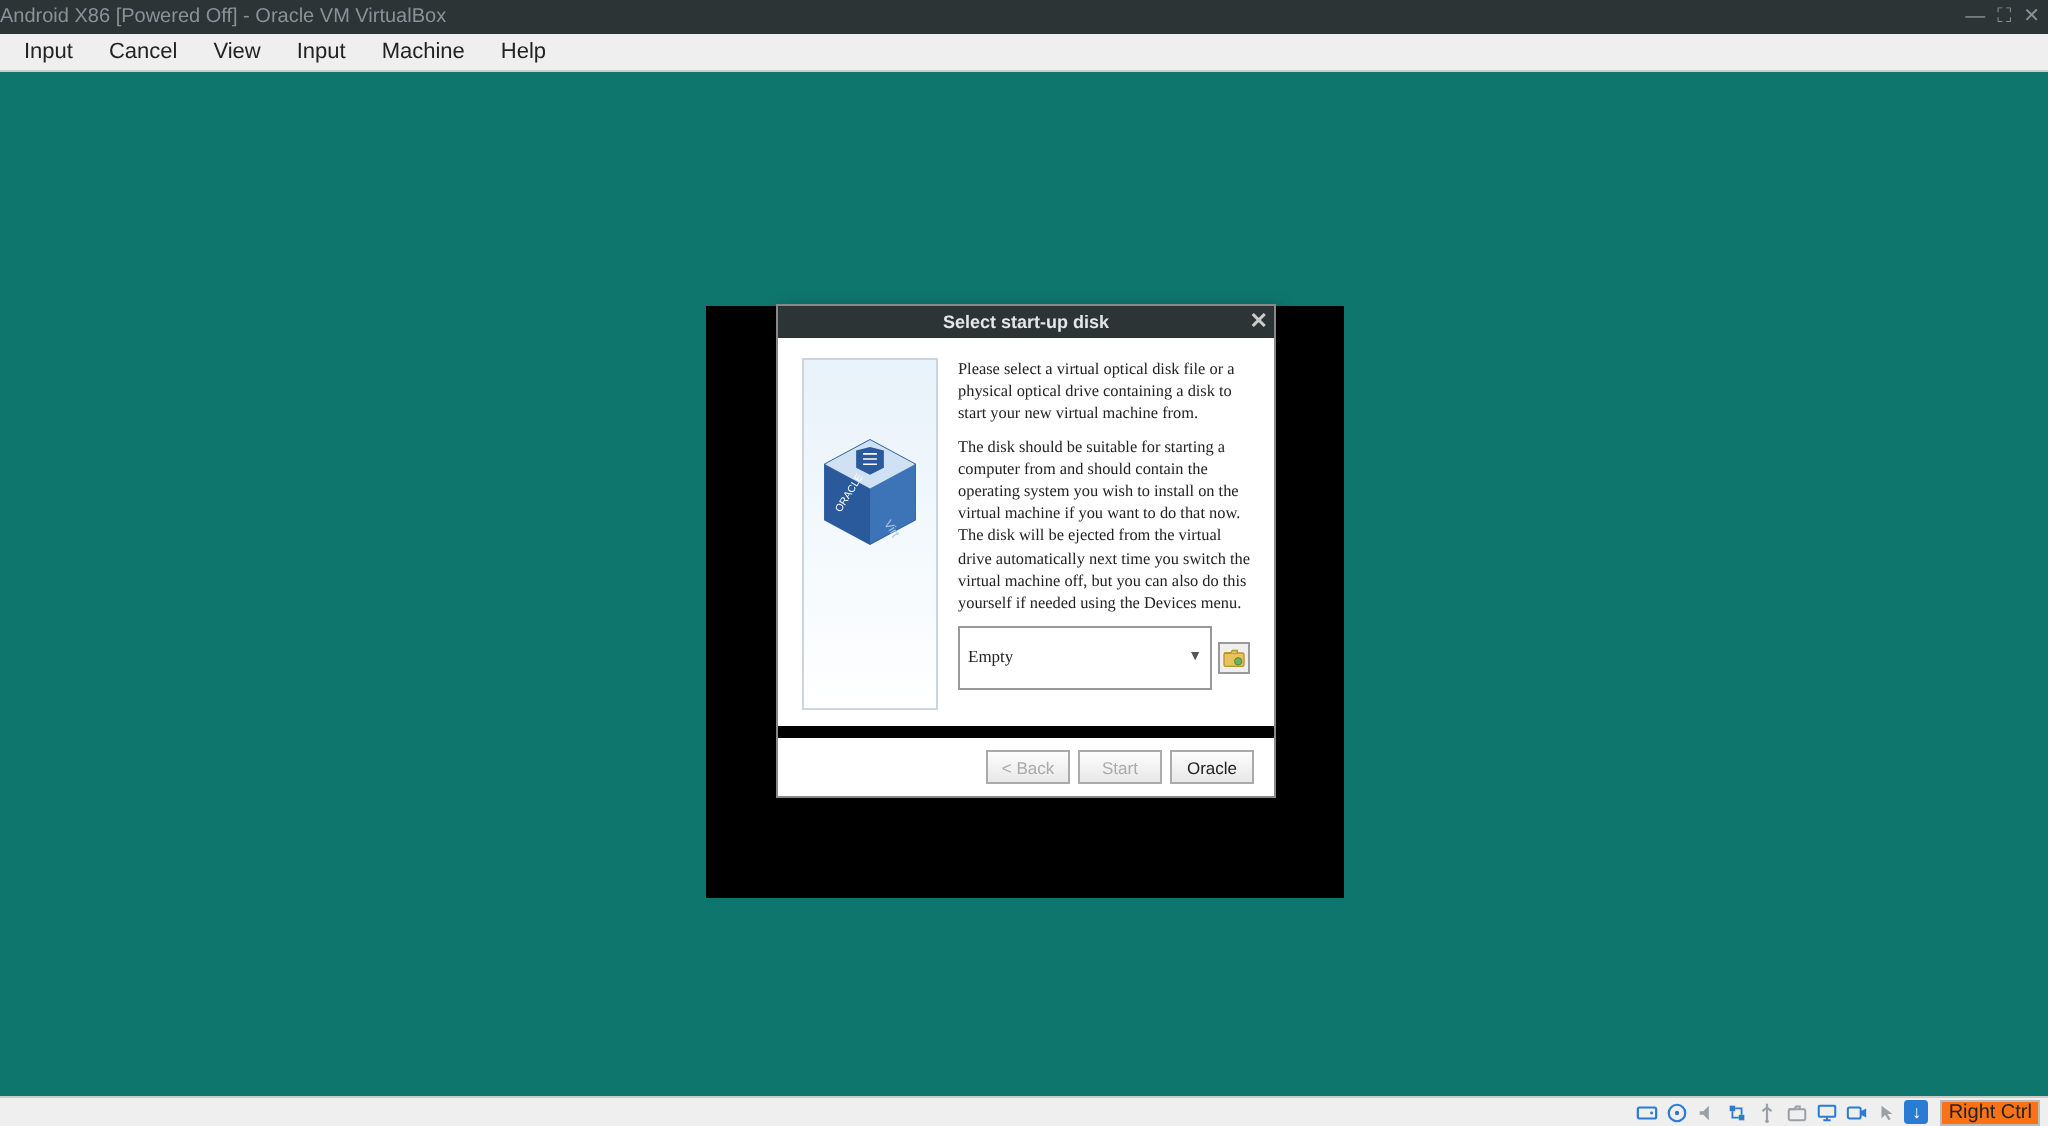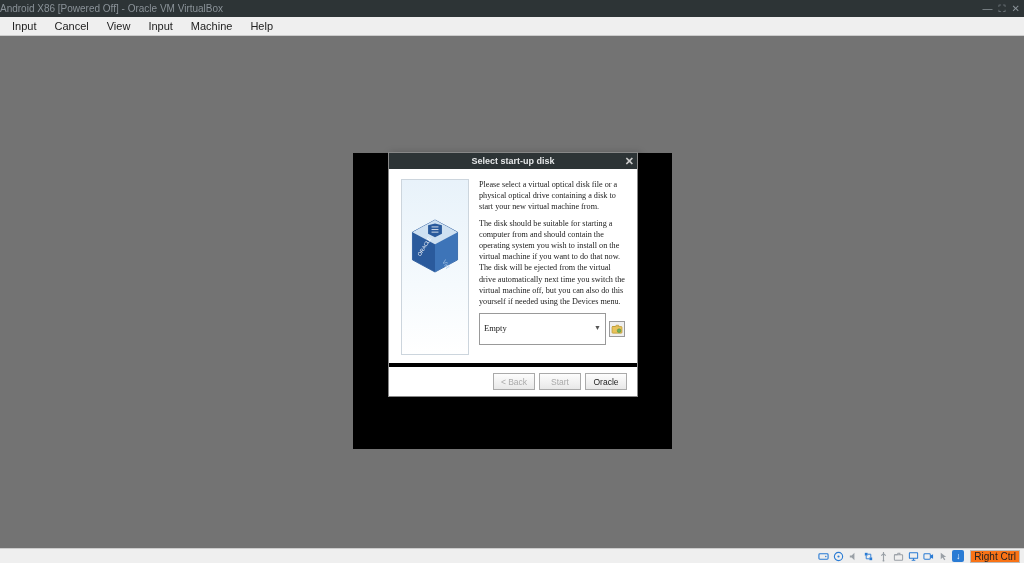--- a/index.html
+++ b/index.html
@@ -53,21 +53,21 @@
   cursor: pointer;
 }
 
 
 .main-area {
   position: absolute;
   top: 36px;
   left: 0;
   right: 0;
   bottom: 15px;
-  background: #737373;
+  background: #0f766e;
 }
 
 
 .vm-display {
   position: absolute;
   top: 117px;
   left: 353px;
   width: 319px;
   height: 296px;
   background: #000;
@@ -148,21 +148,21 @@
   border: 1px solid #999;
   background: #efefef;
   display: flex;
   align-items: center;
   justify-content: center;
   cursor: pointer;
 }
 .browse-btn svg { width: 12px; height: 10px; }
 
 .dialog-footer {
-  border-top: 4px solid #000000;
+  border-top: 6px solid #000000;
   padding: 6px 10px;
   display: flex;
   justify-content: flex-end;
   gap: 4px;
 }
 .btn {
   min-width: 42px;
   height: 17px;
   border: 1px solid #aaa;
   background: linear-gradient(#fdfdfd,#e8e8e8);

